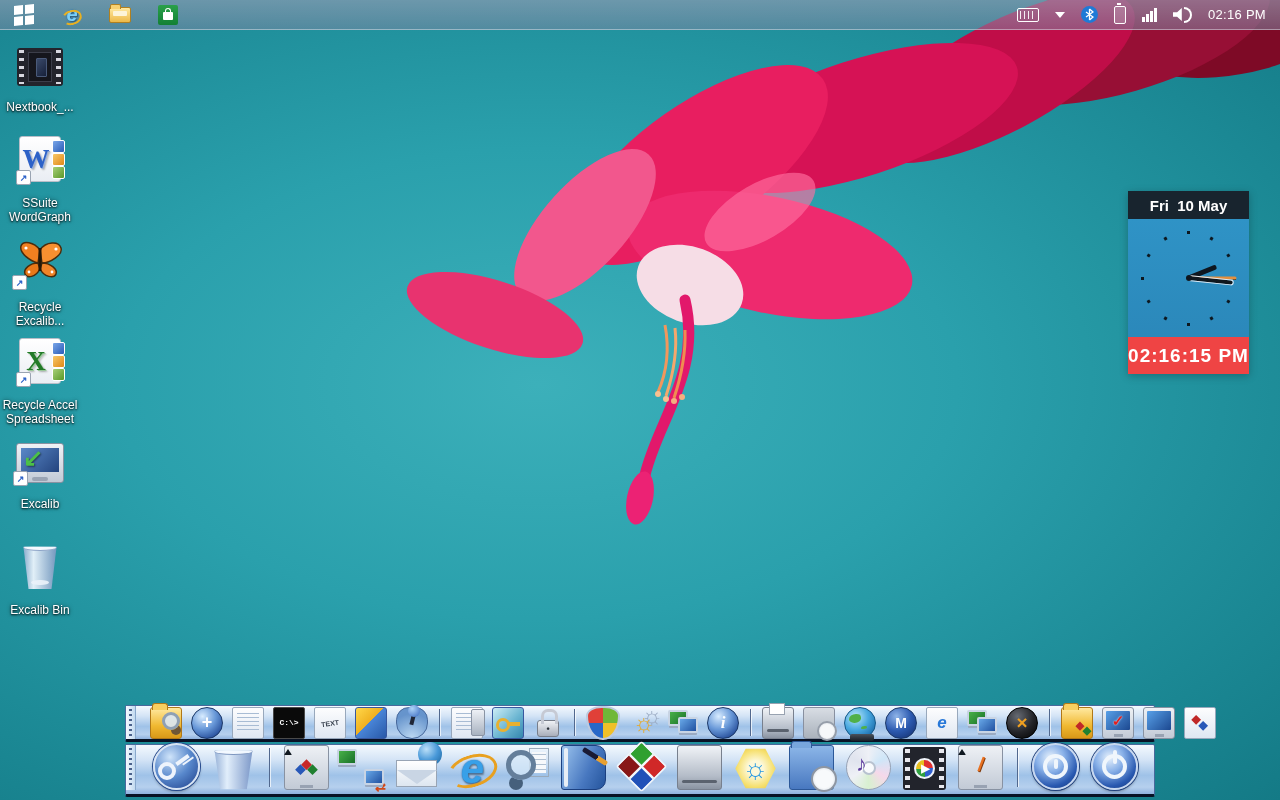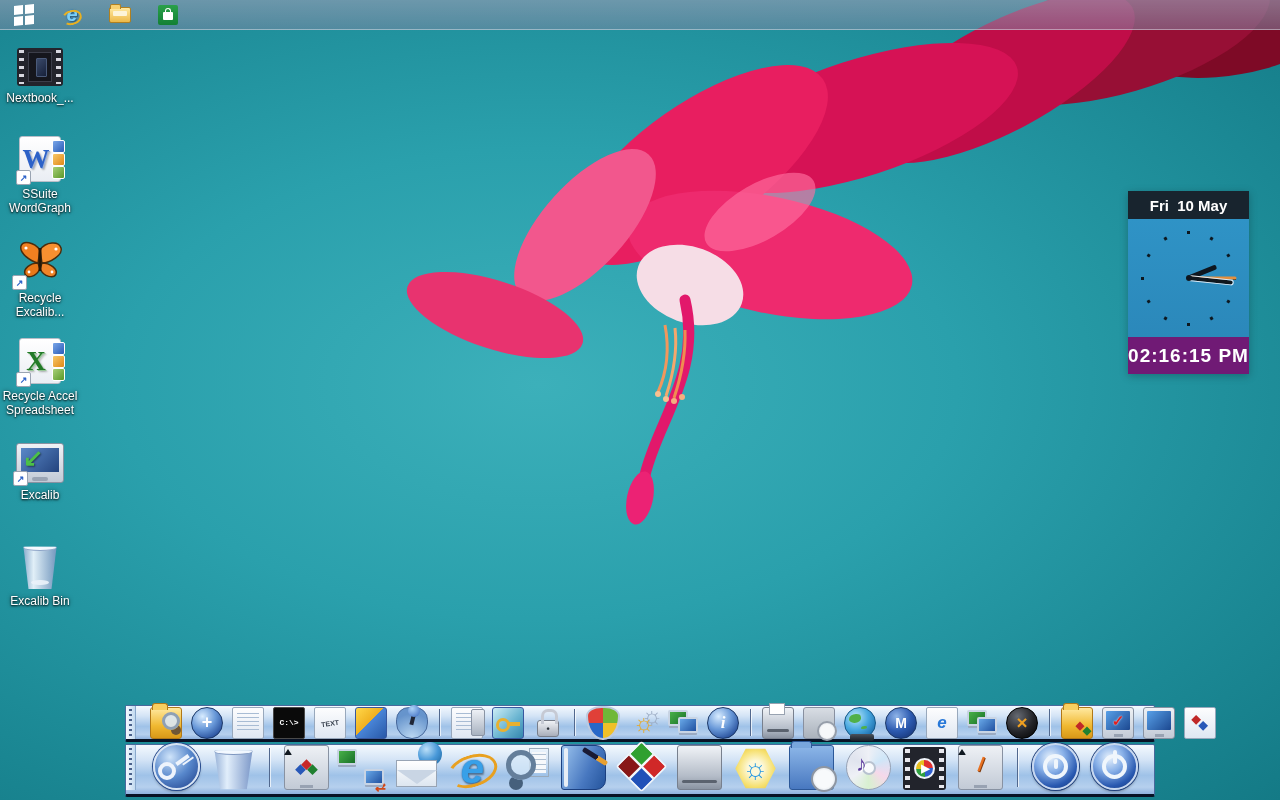--- a/index.html
+++ b/index.html
@@ -42,21 +42,21 @@
   .tray-sig i{width:2.5px;background:#fff;}
   .tray-sig i:nth-child(1){height:5px}.tray-sig i:nth-child(2){height:8px}
   .tray-sig i:nth-child(3){height:11px}.tray-sig i:nth-child(4){height:14px}
   .tray-vol{width:13px;height:13px;background:#fff;
         clip-path:polygon(0 32%,32% 32%,68% 0,68% 100%,32% 68%,0 68%);position:relative;}
   .tray-vol-arc{width:6px;height:12px;border:2px solid #fff;border-left:none;border-radius:0 10px 10px 0;margin-left:-2px;}
   .tb-time{color:#fff;font-size:13px;letter-spacing:.3px;}
 
   
   .dsk{position:absolute;width:80px;left:0;z-index:2;display:flex;flex-direction:column;align-items:center;cursor:pointer;}
-  .dsk .lbl{margin-top:5px;color:#fff;font-size:12px;text-align:center;line-height:14px;
+  .dsk .lbl{margin-top:14px;color:#fff;font-size:12px;text-align:center;line-height:14px;
         text-shadow:0 1px 2px rgba(0,0,0,.9),0 0 4px rgba(0,0,0,.6);}
   .film{width:46px;height:38px;background:#23242c;border-radius:3px;position:relative;}
   .film::before,.film::after{content:"";position:absolute;top:2px;bottom:2px;width:5px;
         background:repeating-linear-gradient(180deg,#d8d8e0 0 3px,#23242c 3px 8px);}
   .film::before{left:2px}.film::after{right:2px}
   .film .pic{position:absolute;left:11px;top:4px;right:11px;bottom:4px;background:#15161d;border:1px solid #3c3e4a;}
   .film .pic::before{content:"";position:absolute;left:7px;top:5px;width:9px;height:17px;
         background:linear-gradient(135deg,#3a4a6a,#16203a);border:1px solid #4a5a7a;border-radius:1px;}
   .tile{width:40px;height:44px;background:linear-gradient(180deg,#fff,#e9edf3);border:1px solid #b8bec8;
         border-radius:3px;position:relative;display:flex;align-items:center;justify-content:center;}
@@ -83,21 +83,21 @@
   .binx::before{content:"";position:absolute;left:2%;top:2%;right:2%;height:11%;background:rgba(245,250,255,.95);
         border:1px solid #8fa6c8;border-radius:50%;}
   .binx::after{content:"";position:absolute;left:24%;bottom:8%;width:52%;height:12%;
         background:rgba(235,242,250,.9);border-radius:50%;}
 
   
   .clockw{position:absolute;right:31px;top:191px;width:121px;z-index:2;box-shadow:0 2px 8px rgba(0,0,0,.25);}
   .cw-head{height:28px;background:#18242e;color:#fff;font-size:15px;font-weight:bold;
         display:flex;align-items:center;justify-content:center;white-space:pre;}
   .cw-face{height:118px;background:linear-gradient(180deg,#2f93c6,#2b88ba);position:relative;}
-  .cw-foot{height:37px;background:#701a75;color:#fff;font-size:19px;font-weight:bold;letter-spacing:1px;
+  .cw-foot{height:37px;background:#ef4444;color:#fff;font-size:19px;font-weight:bold;letter-spacing:1px;
         display:flex;align-items:center;justify-content:center;}
   .tk{position:absolute;left:50%;top:50%;width:3px;height:3px;margin:-1.5px;background:#0d1820;}
   .tk:nth-of-type(1){transform:rotate(0deg) translateY(-46px);}
   .tk:nth-of-type(2){transform:rotate(30deg) translateY(-46px);}
   .tk:nth-of-type(3){transform:rotate(60deg) translateY(-46px);}
   .tk:nth-of-type(4){transform:rotate(90deg) translateY(-46px);}
   .tk:nth-of-type(5){transform:rotate(120deg) translateY(-46px);}
   .tk:nth-of-type(6){transform:rotate(150deg) translateY(-46px);}
   .tk:nth-of-type(7){transform:rotate(180deg) translateY(-46px);}
   .tk:nth-of-type(8){transform:rotate(210deg) translateY(-46px);}
@@ -295,20 +295,41 @@
     <div class="tb-btn">
       <span class="ie-e">e</span>
     </div>
     <div class="tb-btn">
       <span class="tb-folder"></span>
     </div>
     <div class="tb-btn">
       <span class="tb-store"></span>
     </div>
   </div>
+  <div class="tb-right">
+    <span class="tray-kbd"></span>
+    <span class="tray-chev"></span>
+    <span class="tray-bt">
+        <svg width="9" height="13" viewBox="0 0 9 13">
+          <path d="M4.5 1 L4.5 12 M4.5 1 L8 4 L1 9 M4.5 12 L8 9 L1 4" stroke="#fff" stroke-width="1.3" fill="none"></path>
+        </svg>
+      </span>
+    <span class="tray-batt"></span>
+    <span class="tray-sig">
+        <i></i>
+        <i></i>
+        <i></i>
+        <i></i>
+      </span>
+    <span style="display:flex;align-items:center">
+        <span class="tray-vol"></span>
+        <span class="tray-vol-arc"></span>
+      </span>
+    <span class="tb-time">02:16 PM</span>
+  </div>
 </div>
 
 <div class="dsk" style="top:48px">
   <span class="film">
       <span class="pic"></span>
     </span>
   <span class="lbl">Nextbook_...</span>
 </div>
 <div class="dsk" style="top:136px">
   <span class="tile">

